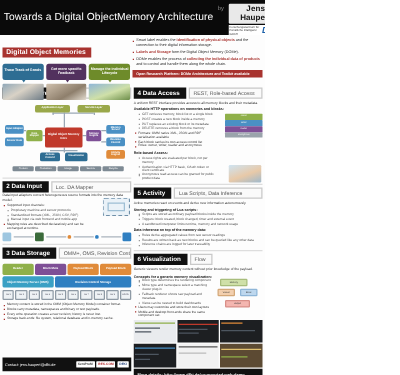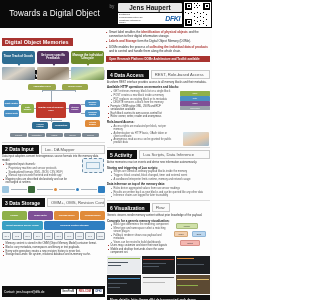--- a/index.html
+++ b/index.html
@@ -4,21 +4,21 @@
 <style>
   * { margin:0; padding:0; box-sizing:border-box; }
   html,body { width:212px; height:300px; overflow:hidden; background:#ffffff;
     font-family:"Liberation Sans", sans-serif; }
   #poster { position:relative; width:212px; height:300px; background:#fdfdfd; }
 
   
   .header { position:relative; height:28px; background:#0a0a0a; display:flex;
     align-items:stretch; }
   .title-wrap { flex:0 0 106px; display:flex; flex-direction:row;
-    justify-content:center; align-items:center; padding-left:3px; }
+    justify-content:flex-end; align-items:center; padding-left:3px; }
   .title-line { color:#ffffff; font-size:8.2px; line-height:9.6px;
     font-weight:normal; letter-spacing:.1px; white-space:nowrap; }
   .byline { flex:0 0 12px; color:#8b8b8b; font-size:4.6px; display:flex;
     align-items:flex-start; padding-top:4px; justify-content:center; }
   .author-col { flex:1; display:flex; flex-direction:column; padding-top:2.5px;
     padding-right:1px; }
   .author-name { background:#e9e9e9; color:#111; font-size:6.4px;
     text-align:center; padding:1px 2px; border-radius:1px; font-weight:bold;
     letter-spacing:.1px; }
   .dfki { margin-top:1.5px; height:11px; background:#fff; display:flex;
@@ -147,20 +147,21 @@
   .flogo.grey { color:#444; }
 </style>
 </head>
 <body>
 
 <div id="poster">
 
   <div class="header">
     <div class="title-wrap">
       <div class="title-line">Towards a Digital Object</div>
+      <div class="title-line">Memory Architecture</div>
     </div>
     <div class="byline">by</div>
     <div class="author-col">
       <div class="author-name">Jens Haupert</div>
       <div class="dfki">
         <div class="dfki-txt">Deutsches Forschungszentrum für Künstliche Intelligenz GmbH</div>
         <div class="dfki-mark">DFKI</div>
       </div>
     </div>
     <div class="qr">

